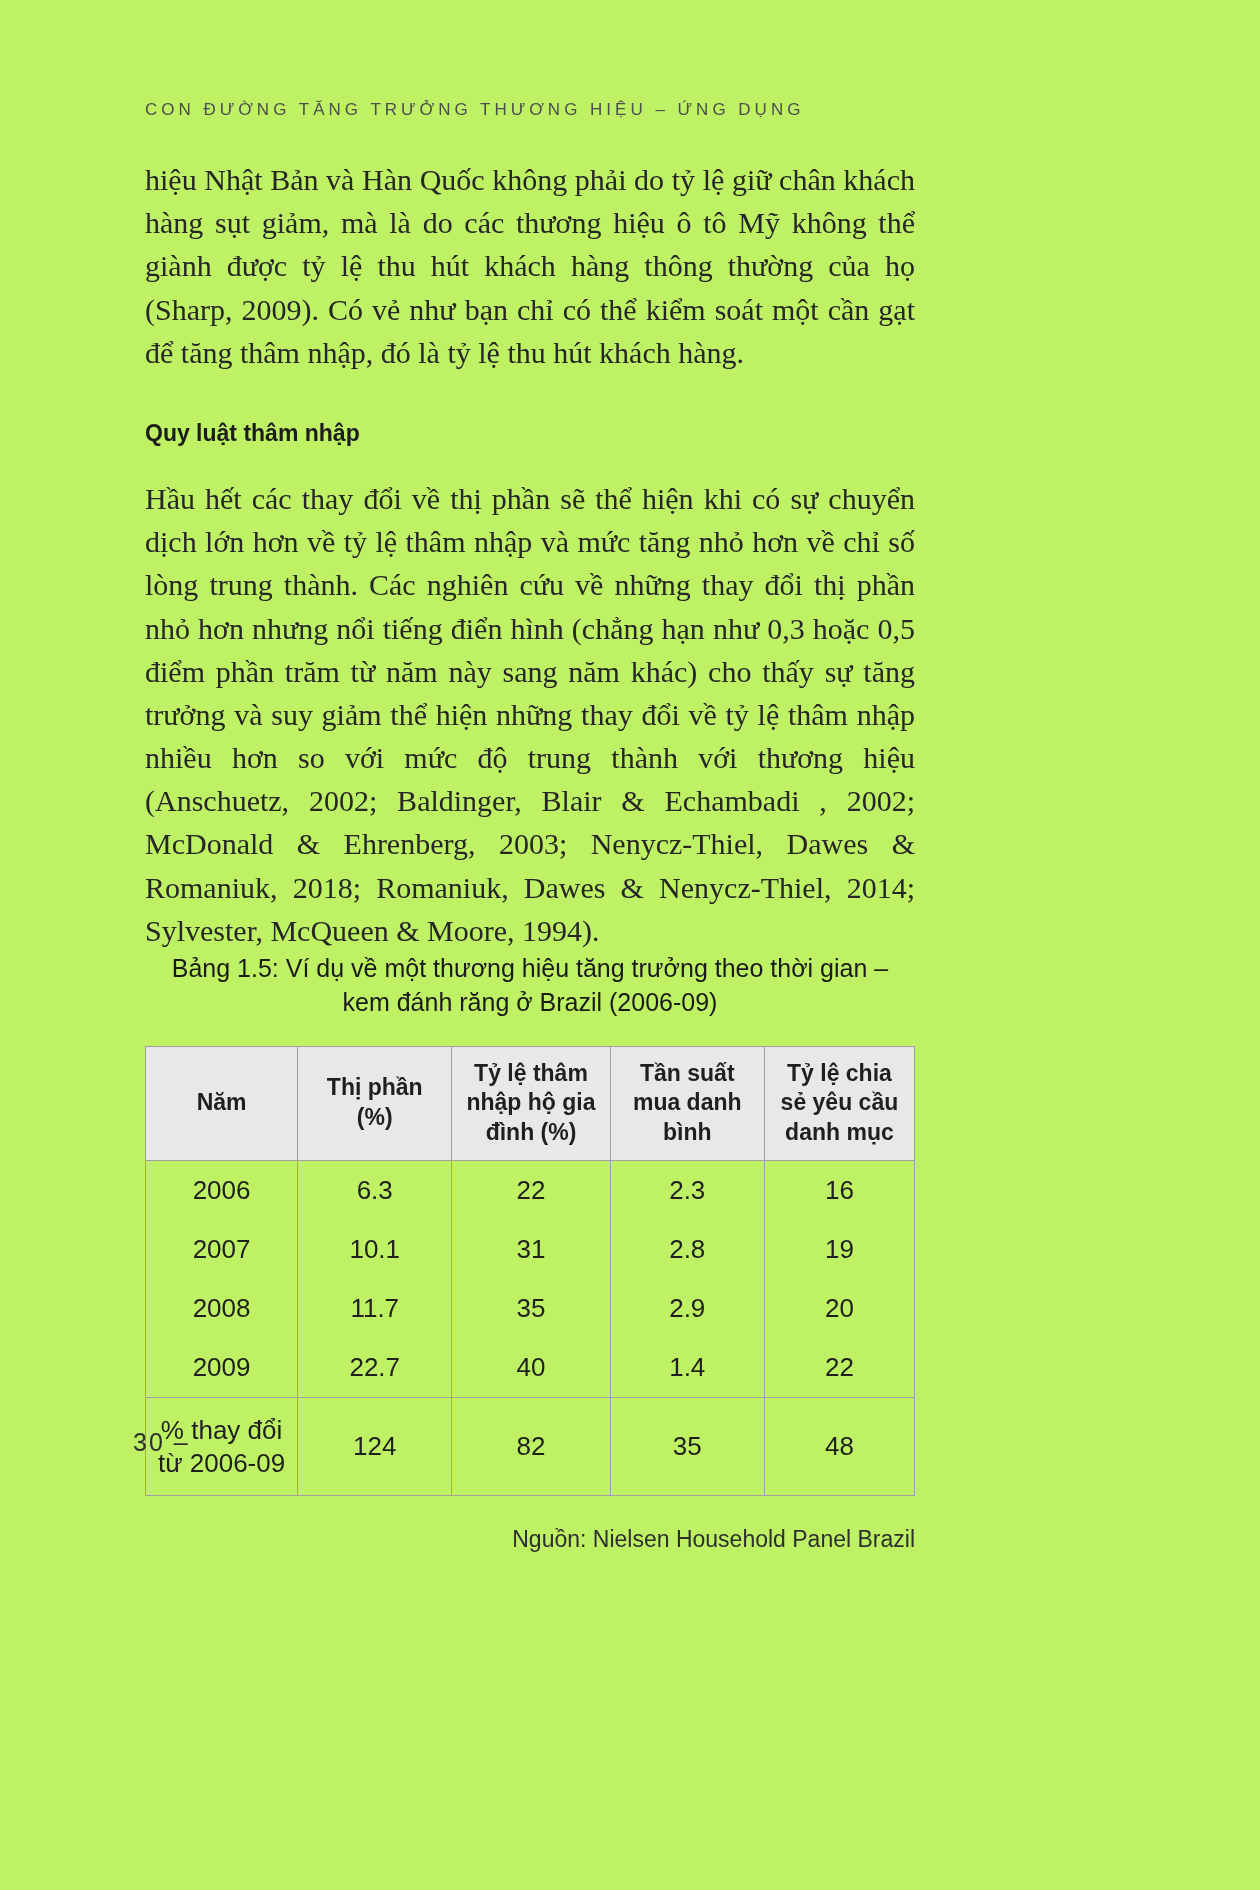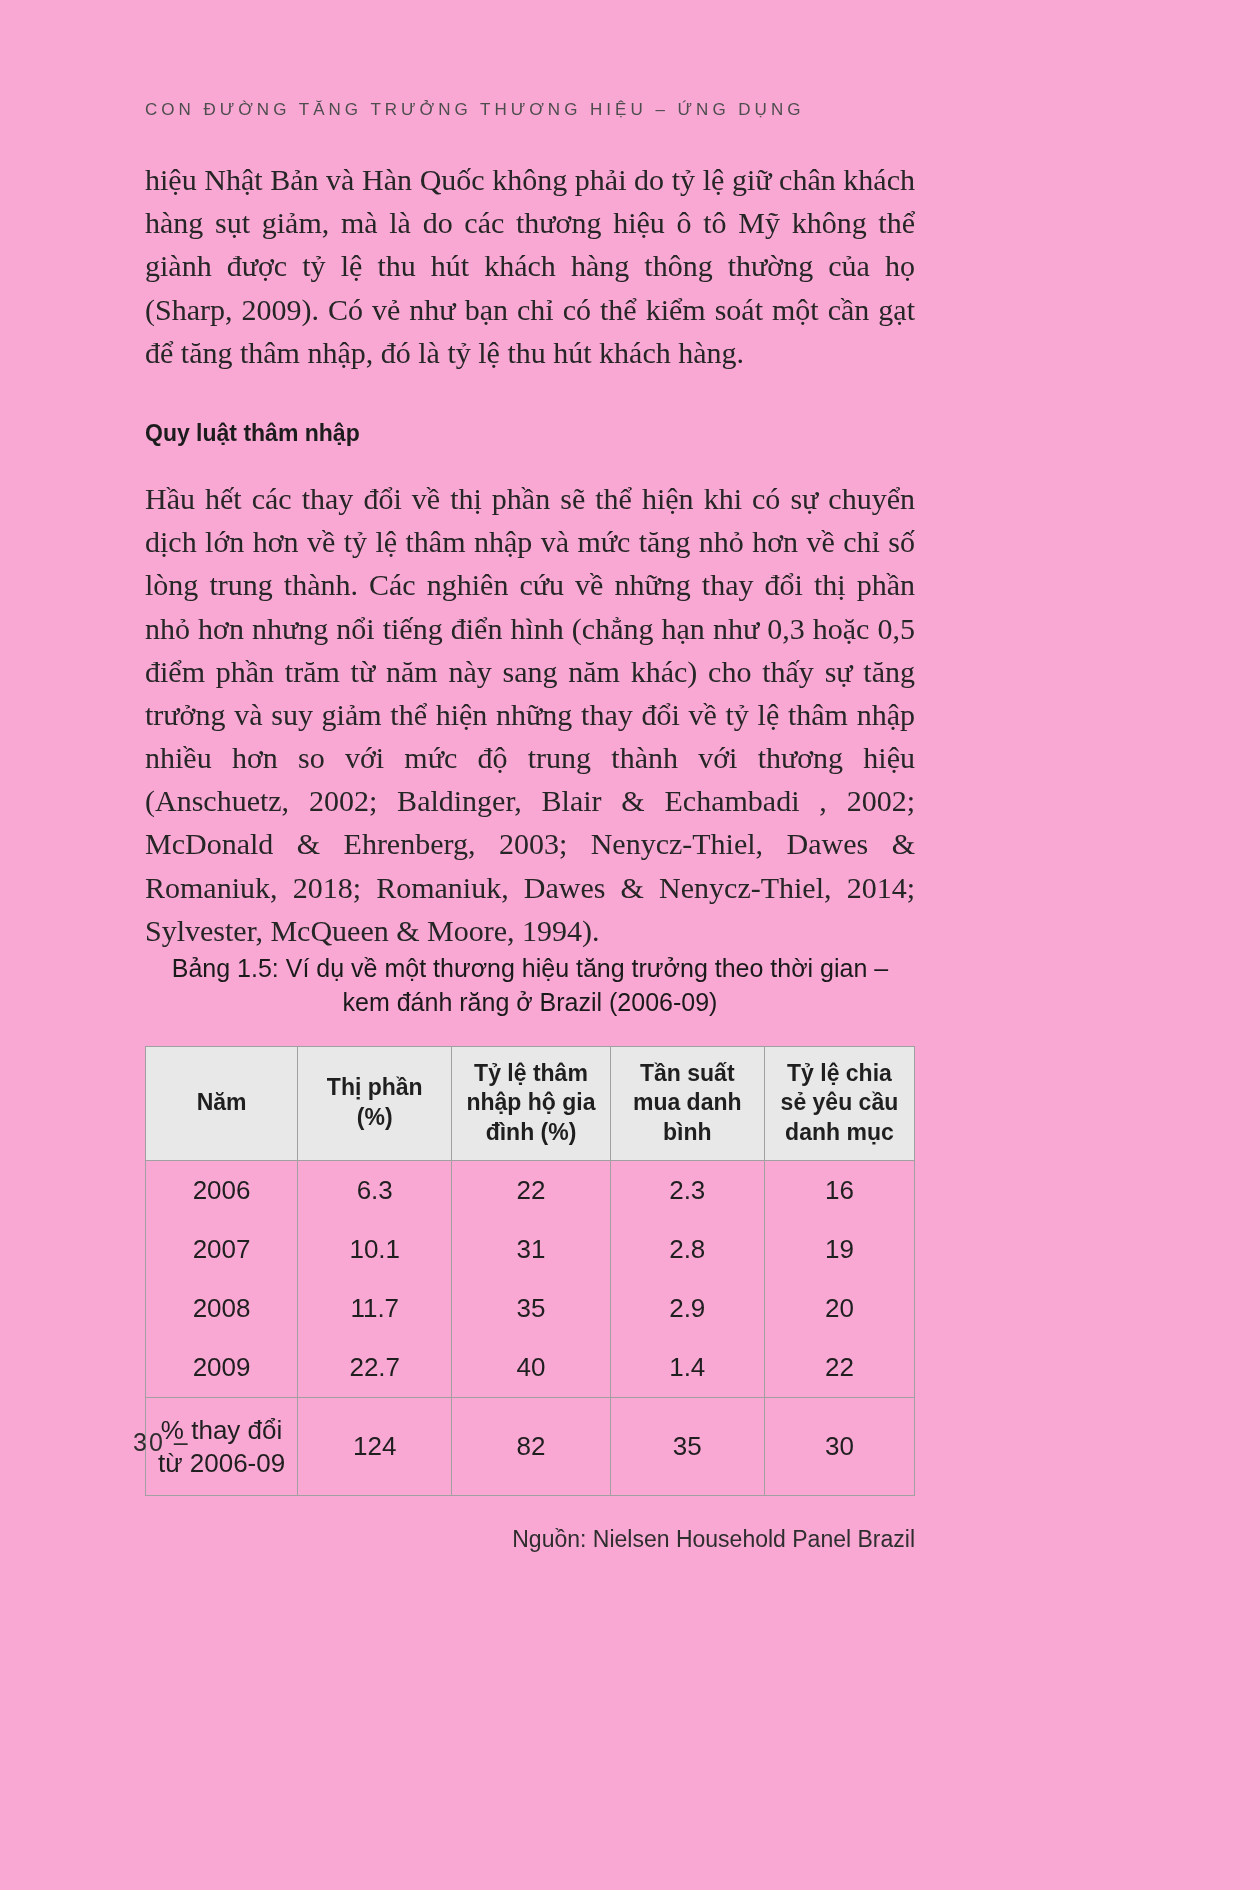--- a/index.html
+++ b/index.html
@@ -1,20 +1,20 @@
 <!DOCTYPE html>
 <html><head>
 <meta charset="utf-8">
 <style>
   html, body { margin: 0; padding: 0; background: #ffffff; }
   .page {
     position: relative;
     width: 1260px;
     height: 1890px;
-    background: #f9a8d4;
+    background: #bef264;
     box-sizing: border-box;
     padding: 100px 345px 0 145px;
     font-family: "Liberation Serif", serif;
     color: #262626;
   }
   .running-header {
     font-family: "Liberation Sans", sans-serif;
     font-size: 17px;
     letter-spacing: 4px;
     color: #4d4d4d;
@@ -157,21 +157,21 @@
         <td>22.7</td>
         <td>40</td>
         <td>1.4</td>
         <td>22</td>
       </tr>
       <tr class="summary-row">
         <td>% thay đổi từ 2006-09</td>
         <td>124</td>
         <td>82</td>
         <td>35</td>
-        <td>30</td>
+        <td>48</td>
       </tr>
     </tbody>
   </table>
 
   <div class="source-note">Nguồn: Nielsen Household Panel Brazil</div>
 
   <div class="page-number">30 –</div>
 
 </div>
 

